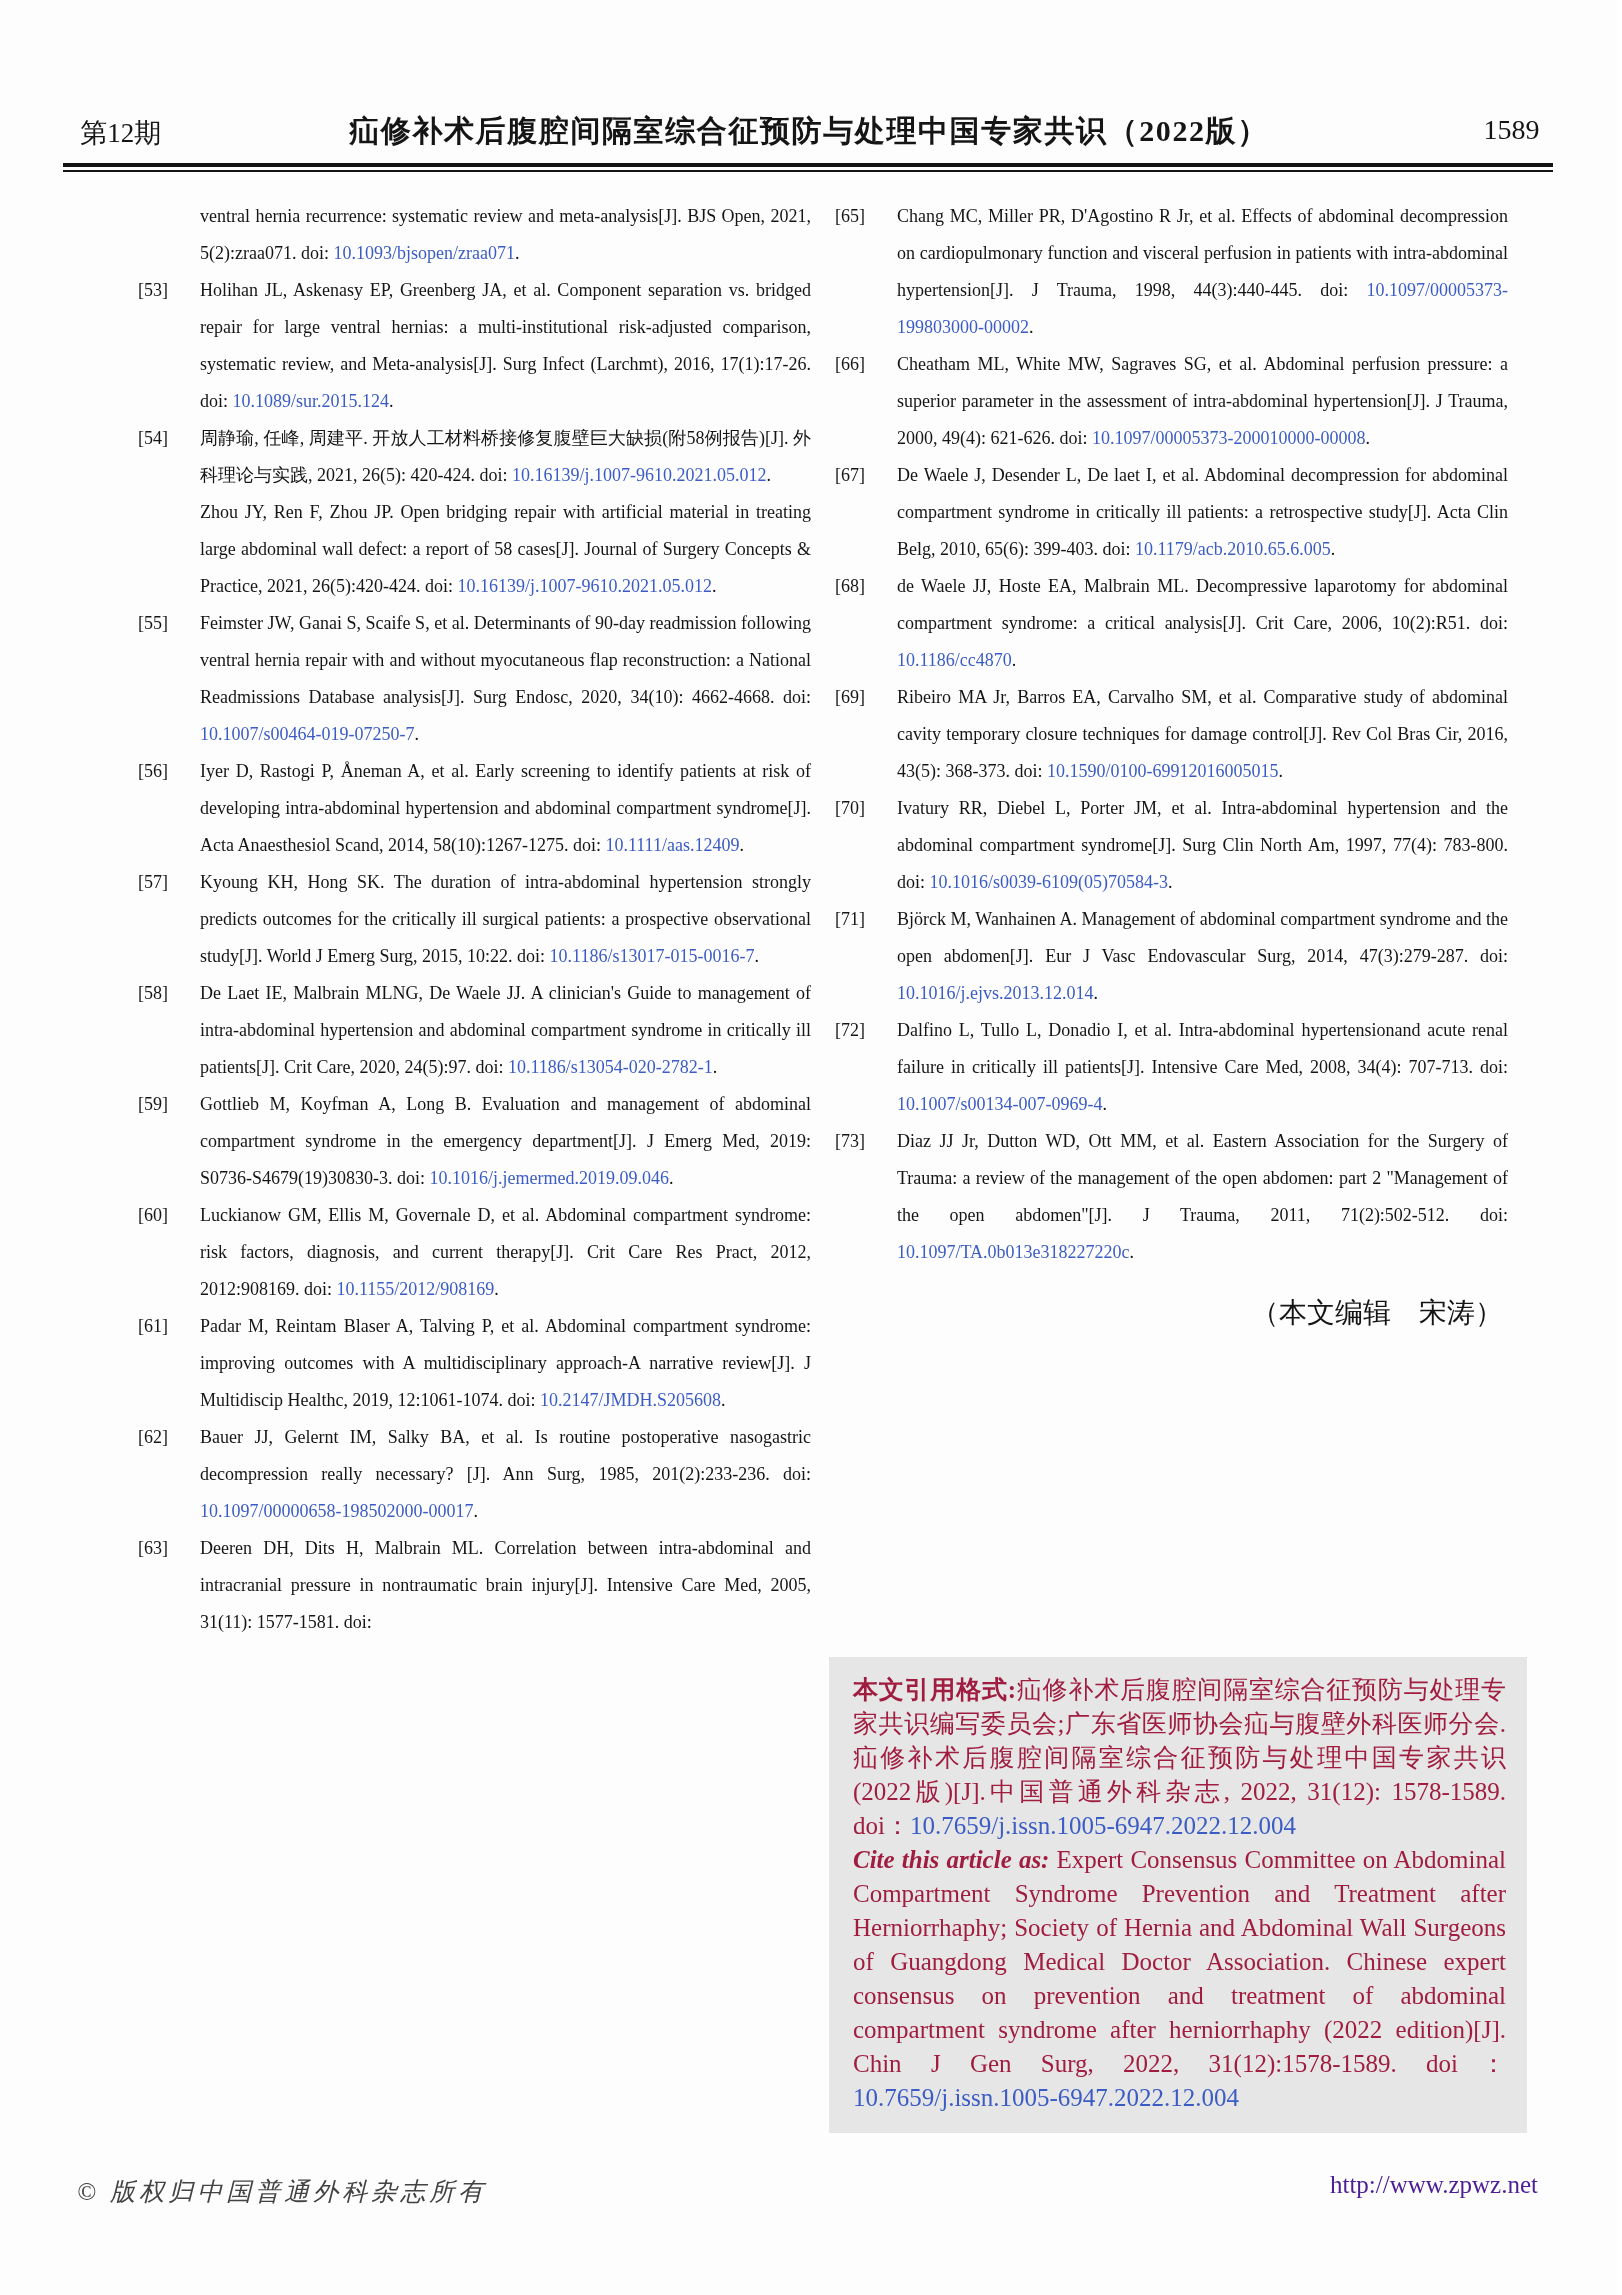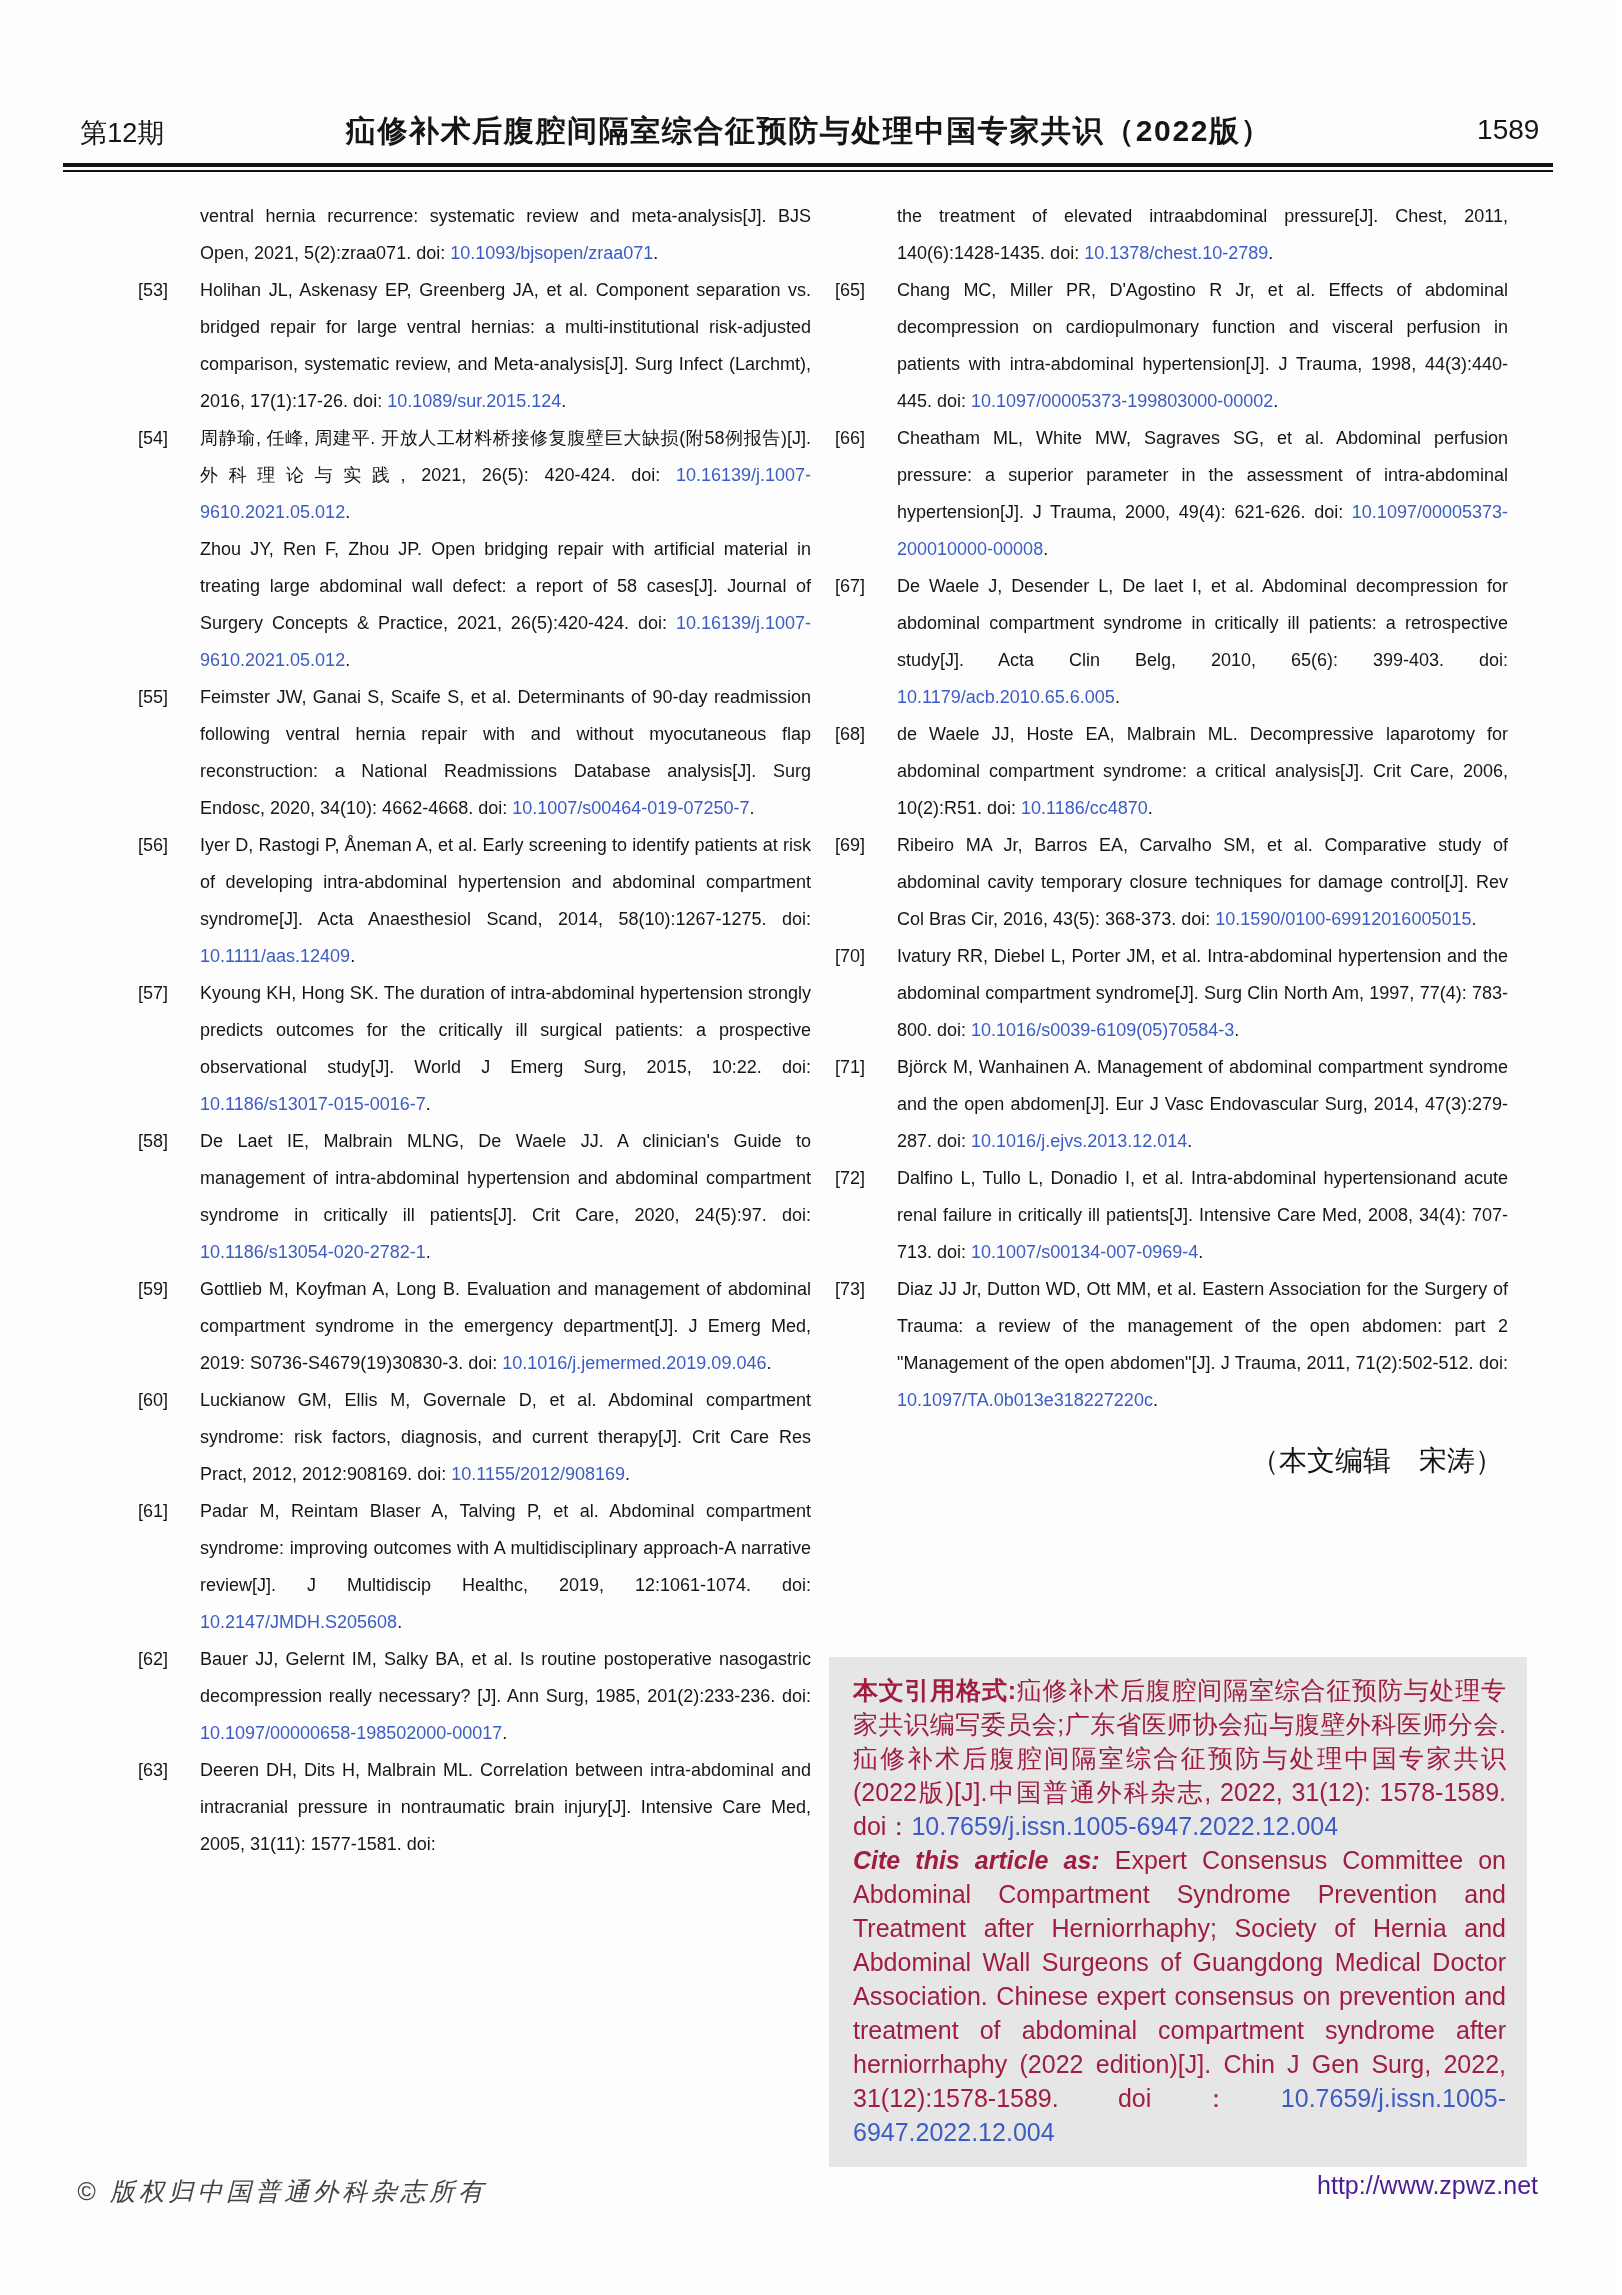--- a/index.html
+++ b/index.html
@@ -6,21 +6,21 @@
     --ink:#151515;
     --link:#3b5cc4;
     --crimson:#a01d40;
     --boxbg:#e6e6e6;
   }
   html,body{margin:0;padding:0;background:#ffffff;}
   .page{
     position:relative;
     width:1618px;height:2295px;
     background:#fdfdfd;
-    font-family:Liberation Sans, sans-serif;
+    font-family:Liberation Serif, serif;
     color:var(--ink);
     overflow:hidden;
   }
   
   .header{position:absolute;top:104px;left:77px;right:77px;height:58px;}
   .issue{position:absolute;left:3.2px;top:11.4px;font-size:27px;}
   .jtitle{position:absolute;left:0;width:100%;text-align:center;top:6.5px;
           font-size:30px;font-weight:bold;letter-spacing:1.6px;}
   .pageno{position:absolute;right:1.6px;top:9.7px;font-size:28px;}
   .rule{position:absolute;top:163px;left:63px;right:65px;}
@@ -77,21 +77,20 @@
         <div class="ref"><span class="num">[57]</span><span>Kyoung KH, Hong SK. The duration of intra-abdominal hypertension strongly predicts outcomes for the critically ill surgical patients: a prospective observational study[J]. World J Emerg Surg, 2015, 10:22. doi: </span><span class="doi">10.1186/s13017-015-0016-7</span><span>.</span></div>
         <div class="ref"><span class="num">[58]</span><span>De Laet IE, Malbrain MLNG, De Waele JJ. A clinician's Guide to management of intra-abdominal hypertension and abdominal compartment syndrome in critically ill patients[J]. Crit Care, 2020, 24(5):97. doi: </span><span class="doi">10.1186/s13054-020-2782-1</span><span>.</span></div>
         <div class="ref"><span class="num">[59]</span><span>Gottlieb M, Koyfman A, Long B. Evaluation and management of abdominal compartment syndrome in the emergency department[J]. J Emerg Med, 2019: S0736-S4679(19)30830-3. doi: </span><span class="doi">10.1016/j.jemermed.2019.09.046</span><span>.</span></div>
         <div class="ref"><span class="num">[60]</span><span>Luckianow GM, Ellis M, Governale D, et al. Abdominal compartment syndrome: risk factors, diagnosis, and current therapy[J]. Crit Care Res Pract, 2012, 2012:908169. doi: </span><span class="doi">10.1155/2012/908169</span><span>.</span></div>
         <div class="ref"><span class="num">[61]</span><span>Padar M, Reintam Blaser A, Talving P, et al. Abdominal compartment syndrome: improving outcomes with A multidisciplinary approach-A narrative review[J]. J Multidiscip Healthc, 2019, 12:1061-1074. doi: </span><span class="doi">10.2147/JMDH.S205608</span><span>.</span></div>
         <div class="ref"><span class="num">[62]</span><span>Bauer JJ, Gelernt IM, Salky BA, et al. Is routine postoperative nasogastric decompression really necessary? [J]. Ann Surg, 1985, 201(2):233-236. doi: </span><span class="doi">10.1097/00000658-198502000-00017</span><span>.</span></div>
         <div class="ref"><span class="num">[63]</span><span>Deeren DH, Dits H, Malbrain ML. Correlation between intra-abdominal and intracranial pressure in nontraumatic brain injury[J]. Intensive Care Med, 2005, 31(11): 1577-1581. doi: </span></div>
       </div>
     <div class="col">
 
-    <div class="ref"><span>the treatment of elevated intraabdominal pressure[J]. Chest, 2011, 140(6):1428-1435. doi: </span><span class="doi">10.1378/chest.10-2789</span><span>.</span></div>
         <div class="ref"><span class="num">[65]</span><span>Chang MC, Miller PR, D'Agostino R Jr, et al. Effects of abdominal decompression on cardiopulmonary function and visceral perfusion in patients with intra-abdominal hypertension[J]. J Trauma, 1998, 44(3):440-445. doi: </span><span class="doi">10.1097/00005373-199803000-00002</span><span>.</span></div>
         <div class="ref"><span class="num">[66]</span><span>Cheatham ML, White MW, Sagraves SG, et al. Abdominal perfusion pressure: a superior parameter in the assessment of intra-abdominal hypertension[J]. J Trauma, 2000, 49(4): 621-626. doi: </span><span class="doi">10.1097/00005373-200010000-00008</span><span>.</span></div>
         <div class="ref"><span class="num">[67]</span><span>De Waele J, Desender L, De laet I, et al. Abdominal decompression for abdominal compartment syndrome in critically ill patients: a retrospective study[J]. Acta Clin Belg, 2010, 65(6): 399-403. doi: </span><span class="doi">10.1179/acb.2010.65.6.005</span><span>.</span></div>
         <div class="ref"><span class="num">[68]</span><span>de Waele JJ, Hoste EA, Malbrain ML. Decompressive laparotomy for abdominal compartment syndrome: a critical analysis[J]. Crit Care, 2006, 10(2):R51. doi: </span><span class="doi">10.1186/cc4870</span><span>.</span></div>
         <div class="ref"><span class="num">[69]</span><span>Ribeiro MA Jr, Barros EA, Carvalho SM, et al. Comparative study of abdominal cavity temporary closure techniques for damage control[J]. Rev Col Bras Cir, 2016, 43(5): 368-373. doi: </span><span class="doi">10.1590/0100-69912016005015</span><span>.</span></div>
         <div class="ref"><span class="num">[70]</span><span>Ivatury RR, Diebel L, Porter JM, et al. Intra-abdominal hypertension and the abdominal compartment syndrome[J]. Surg Clin North Am, 1997, 77(4): 783-800. doi: </span><span class="doi">10.1016/s0039-6109(05)70584-3</span><span>.</span></div>
         <div class="ref"><span class="num">[71]</span><span>Björck M, Wanhainen A. Management of abdominal compartment syndrome and the open abdomen[J]. Eur J Vasc Endovascular Surg, 2014, 47(3):279-287. doi: </span><span class="doi">10.1016/j.ejvs.2013.12.014</span><span>.</span></div>
         <div class="ref"><span class="num">[72]</span><span>Dalfino L, Tullo L, Donadio I, et al. Intra-abdominal hypertensionand acute renal failure in critically ill patients[J]. Intensive Care Med, 2008, 34(4): 707-713. doi: </span><span class="doi">10.1007/s00134-007-0969-4</span><span>.</span></div>
         <div class="ref"><span class="num">[73]</span><span>Diaz JJ Jr, Dutton WD, Ott MM, et al. Eastern Association for the Surgery of Trauma: a review of the management of the open abdomen: part 2 "Management of the open abdomen"[J]. J Trauma, 2011, 71(2):502-512. doi: </span><span class="doi">10.1097/TA.0b013e318227220c</span><span>.</span></div>
         <div class="editor-note">（本文编辑　宋涛）</div>

